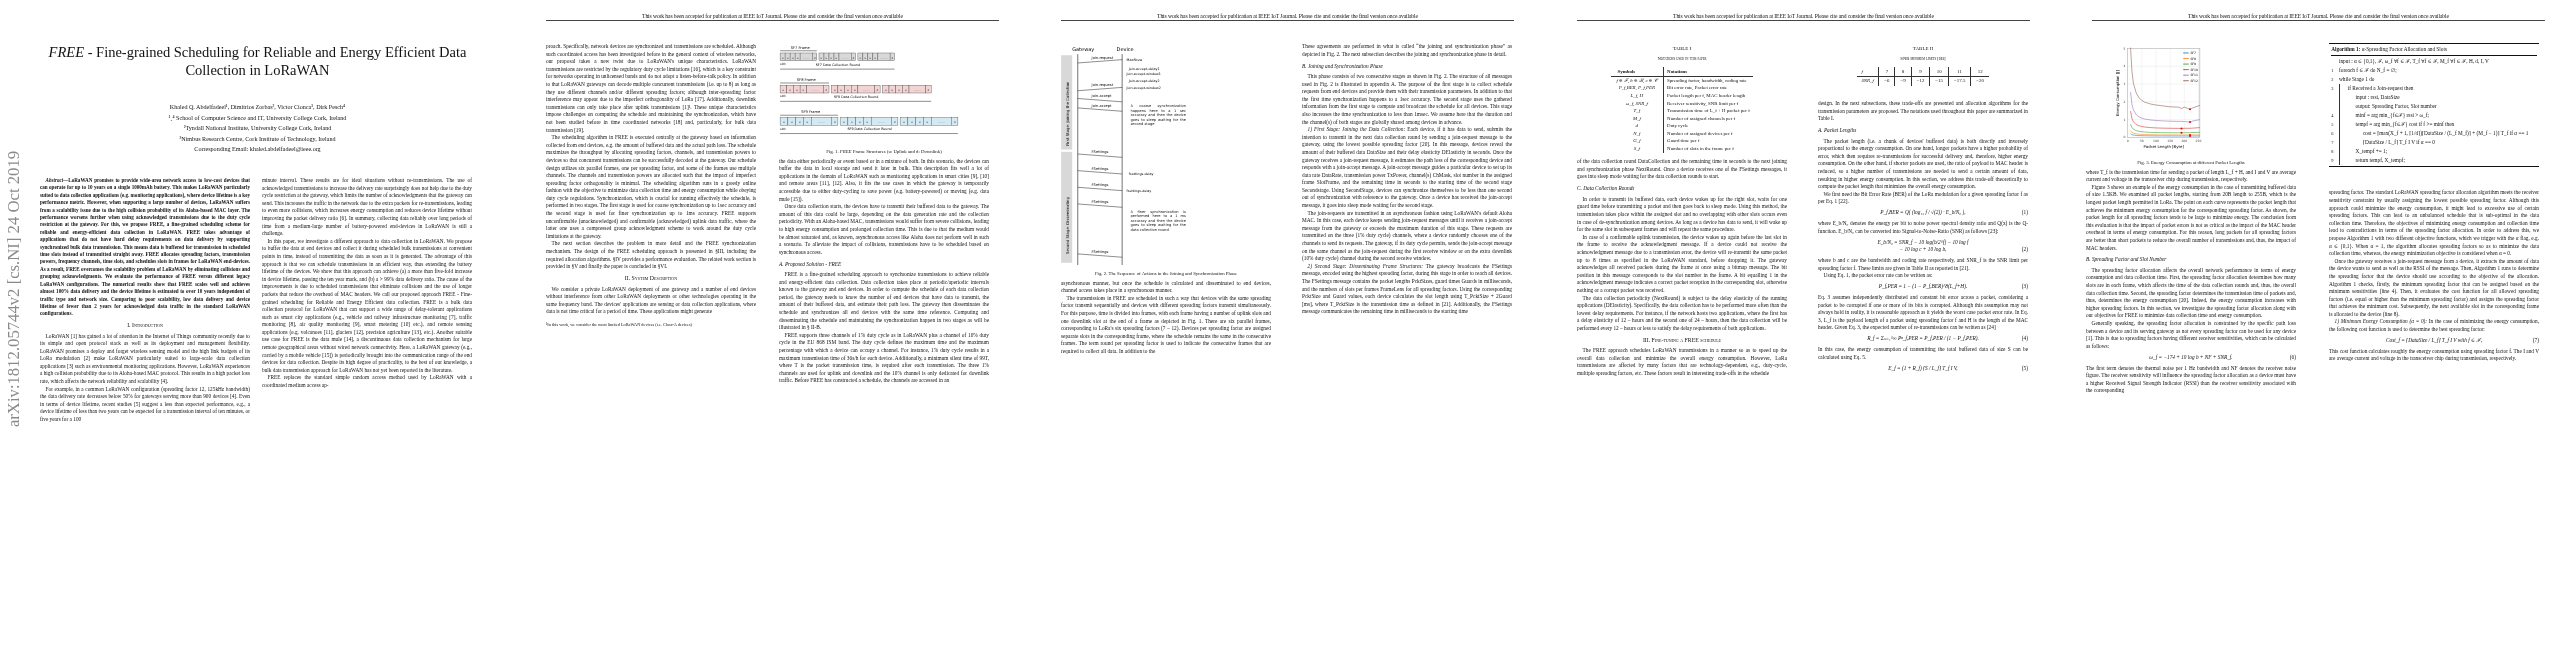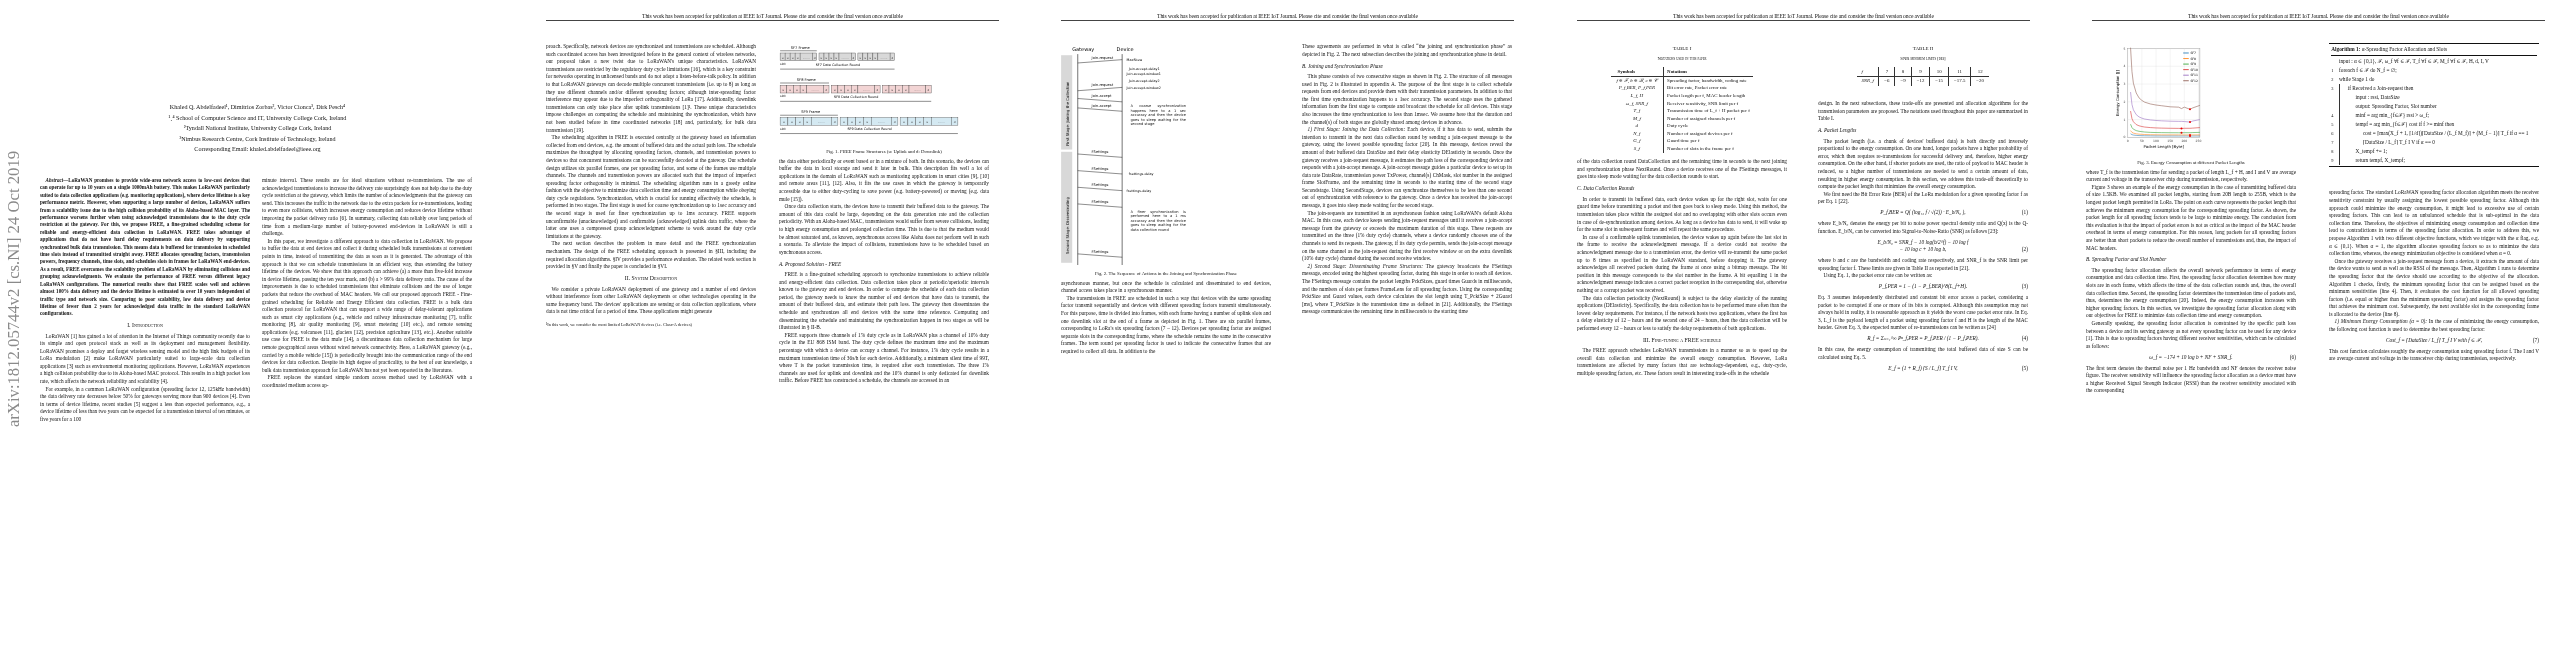--- a/index.html
+++ b/index.html
@@ -33,20 +33,21 @@
   .algo .ln .n{width:7.8px;font-size:4.4px;}
   svg text{font-family:"DejaVu Sans",sans-serif;}
 </style>
 </head>
 <body>
 
 <div class="page p1">
   <div class="arxiv">
       <span>arXiv:1812.05744v2  [cs.NI]  24 Oct 2019</span>
     </div>
+  <div class="title"><i>FREE</i><span> - Fine-grained Scheduling for Reliable and Energy Efficient Data Collection in LoRaWAN</span></div>
   <div class="authors">
     <div>Khaled Q. Abdelfadeel¹, Dimitrios Zorbas², Victor Cionca³, Dirk Pesch⁴</div>
     <div>¹ˎ⁴ School of Computer Science and IT, University College Cork, Ireland</div>
     <div>²Tyndall National Institute, University College Cork, Ireland</div>
     <div>³Nimbus Research Centre, Cork Institute of Technology, Ireland</div>
     <div>Corresponding Email: khaled.abdelfadeel@ieee.org</div>
   </div>
   <div class="col" style="left:40px;top:177px;">
     <p class="abstract"><i>Abstract—</i><span>LoRaWAN promises to provide wide-area network access to low-cost devices that can operate for up to 10 years on a single 1000mAh battery. This makes LoRaWAN particularly suited to data collection applications (e.g. monitoring applications), where device lifetime is a key performance metric. However, when supporting a large number of devices, LoRaWAN suffers from a scalability issue due to the high collision probability of its Aloha-based MAC layer. The performance worsens further when using acknowledged transmissions due to the duty cycle restriction at the gateway. For this, we propose FREE, a fine-grained scheduling scheme for reliable and energy-efficient data collection in LoRaWAN. FREE takes advantage of applications that do not have hard delay requirements on data delivery by supporting synchronized bulk data transmission. This means data is buffered for transmission in scheduled time slots instead of transmitted straight away. FREE allocates spreading factors, transmission powers, frequency channels, time slots, and schedules slots in frames for LoRaWAN end-devices. As a result, FREE overcomes the scalability problem of LoRaWAN by eliminating collisions and grouping acknowledgments. We evaluate the performance of FREE versus different legacy LoRaWAN configurations. The numerical results show that FREE scales well and achieves almost 100% data delivery and the device lifetime is estimated to over 10 years independent of traffic type and network size. Comparing to poor scalability, low data delivery and device lifetime of fewer than 2 years for acknowledged data traffic in the standard LoRaWAN configurations.</span></p>
     <div class="sec">I. Introduction</div>

